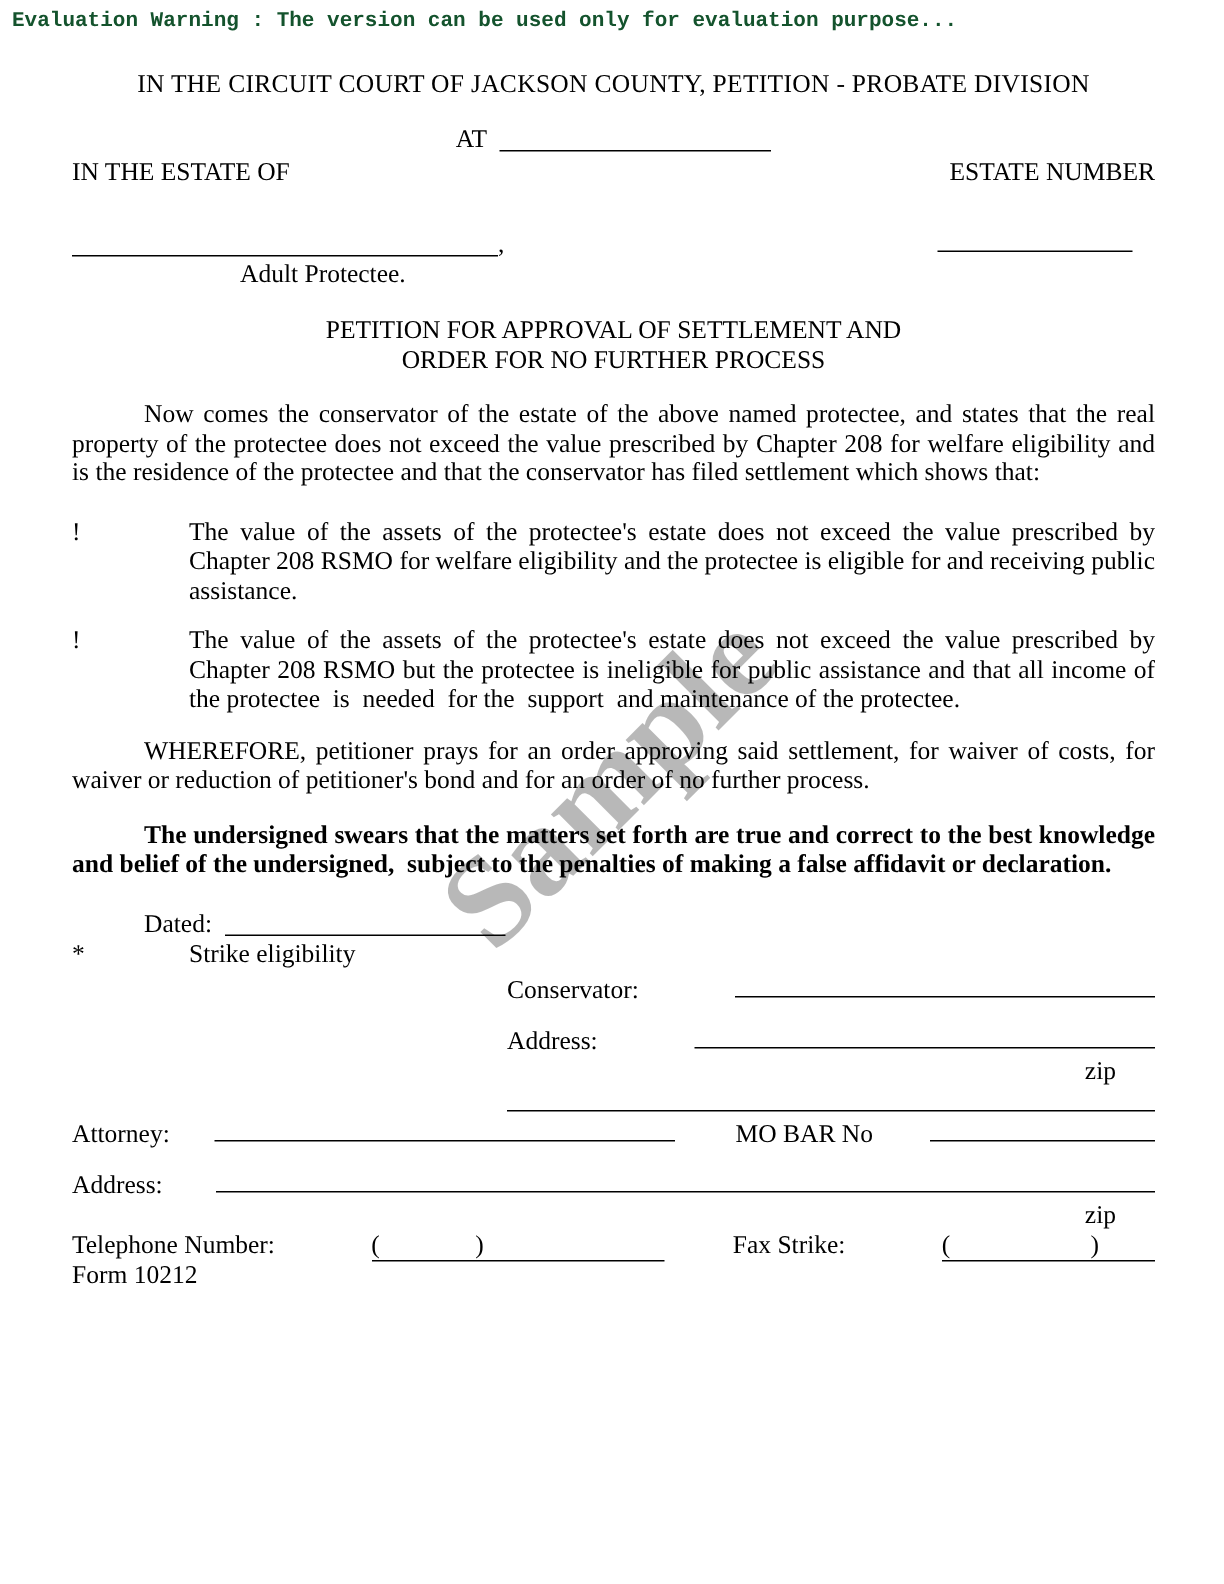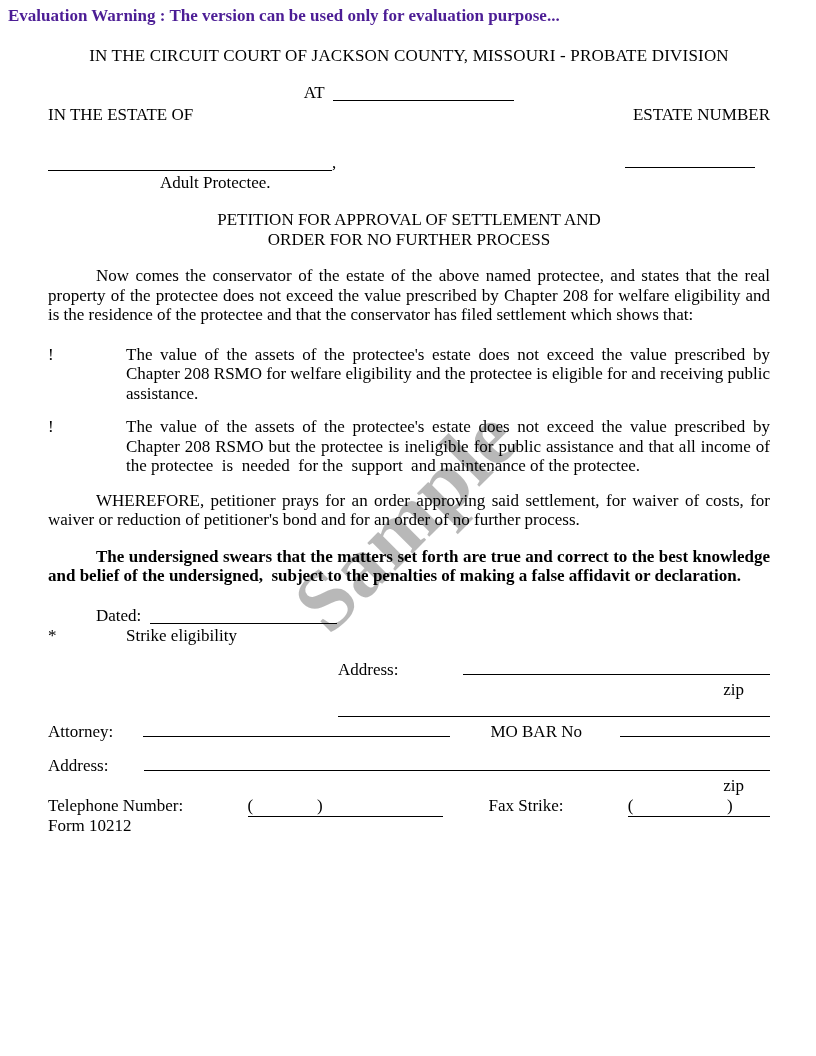--- a/index.html
+++ b/index.html
@@ -4,22 +4,22 @@
 <style>
   html,body { margin:0; padding:0; background:#ffffff; }
   body {
     width:816px; height:1056px; position:relative; overflow:hidden;
     font-family:"Liberation Serif", serif; font-size:17px; color:#000;
   }
   .page { position:absolute; left:48px; right:46px; top:46px; }
 
   .warning {
     position:absolute; top:6px; left:8px;
-    font-family:Liberation Serif, serif;
-    font-size:17px; font-weight:bold; color:#4c1d95; z-index:3;
+    font-family:Liberation Mono, monospace;
+    font-size:14px; font-weight:bold; color:#14532d; z-index:3;
   }
 
   .watermark {
     position:absolute; left:145px; top:455px; width:520px; height:130px;
     display:flex; align-items:center; justify-content:center;
     transform:rotate(-45deg);
     font-family:"Liberation Serif", serif;
     font-size:86px; font-weight:bold; color:rgba(0,0,0,0.28);
     z-index:0; pointer-events:none; white-space:nowrap;
   }
@@ -83,21 +83,21 @@
 </head>
 <body>
 
 <div class="warning">Evaluation Warning : The version can be used only for evaluation purpose...</div>
 
 <div class="watermark">Sample</div>
 
 <div class="page">
   <div class="content">
 
-    <div class="center caps-title">IN THE CIRCUIT COURT OF JACKSON COUNTY, MISSOURI - PROBATE DIVISION</div>
+    <div class="center caps-title">IN THE CIRCUIT COURT OF JACKSON COUNTY, PETITION - PROBATE DIVISION</div>
 
     <div class="center at-row">
       <span class="lbl">AT</span>&nbsp;
       <span class="blank at-blank"></span>
     </div>
 
     <div class="row between estate-row">
       <span class="lbl">IN THE ESTATE OF</span>
       <span class="lbl">ESTATE NUMBER</span>
     </div>
@@ -136,20 +136,24 @@
       <span class="lbl">Dated:</span>&nbsp;
       <span class="blank dated-blank"></span>
     </div>
 
     <div class="row strike-row">
       <span class="marker">*</span>
       <span>Strike eligibility</span>
     </div>
 
     <div class="sig-block">
+      <div class="row conservator-row">
+        <span class="lbl">Conservator:</span>&nbsp;
+        <span class="blank grow"></span>
+      </div>
       <div class="row sig-address-row">
         <span class="lbl">Address:</span>&nbsp;
         <span class="blank grow"></span>
       </div>
       <div class="zip-row">zip</div>
       <div class="row extra-line-row">
         <span class="blank grow"></span>
       </div>
     </div>
 

